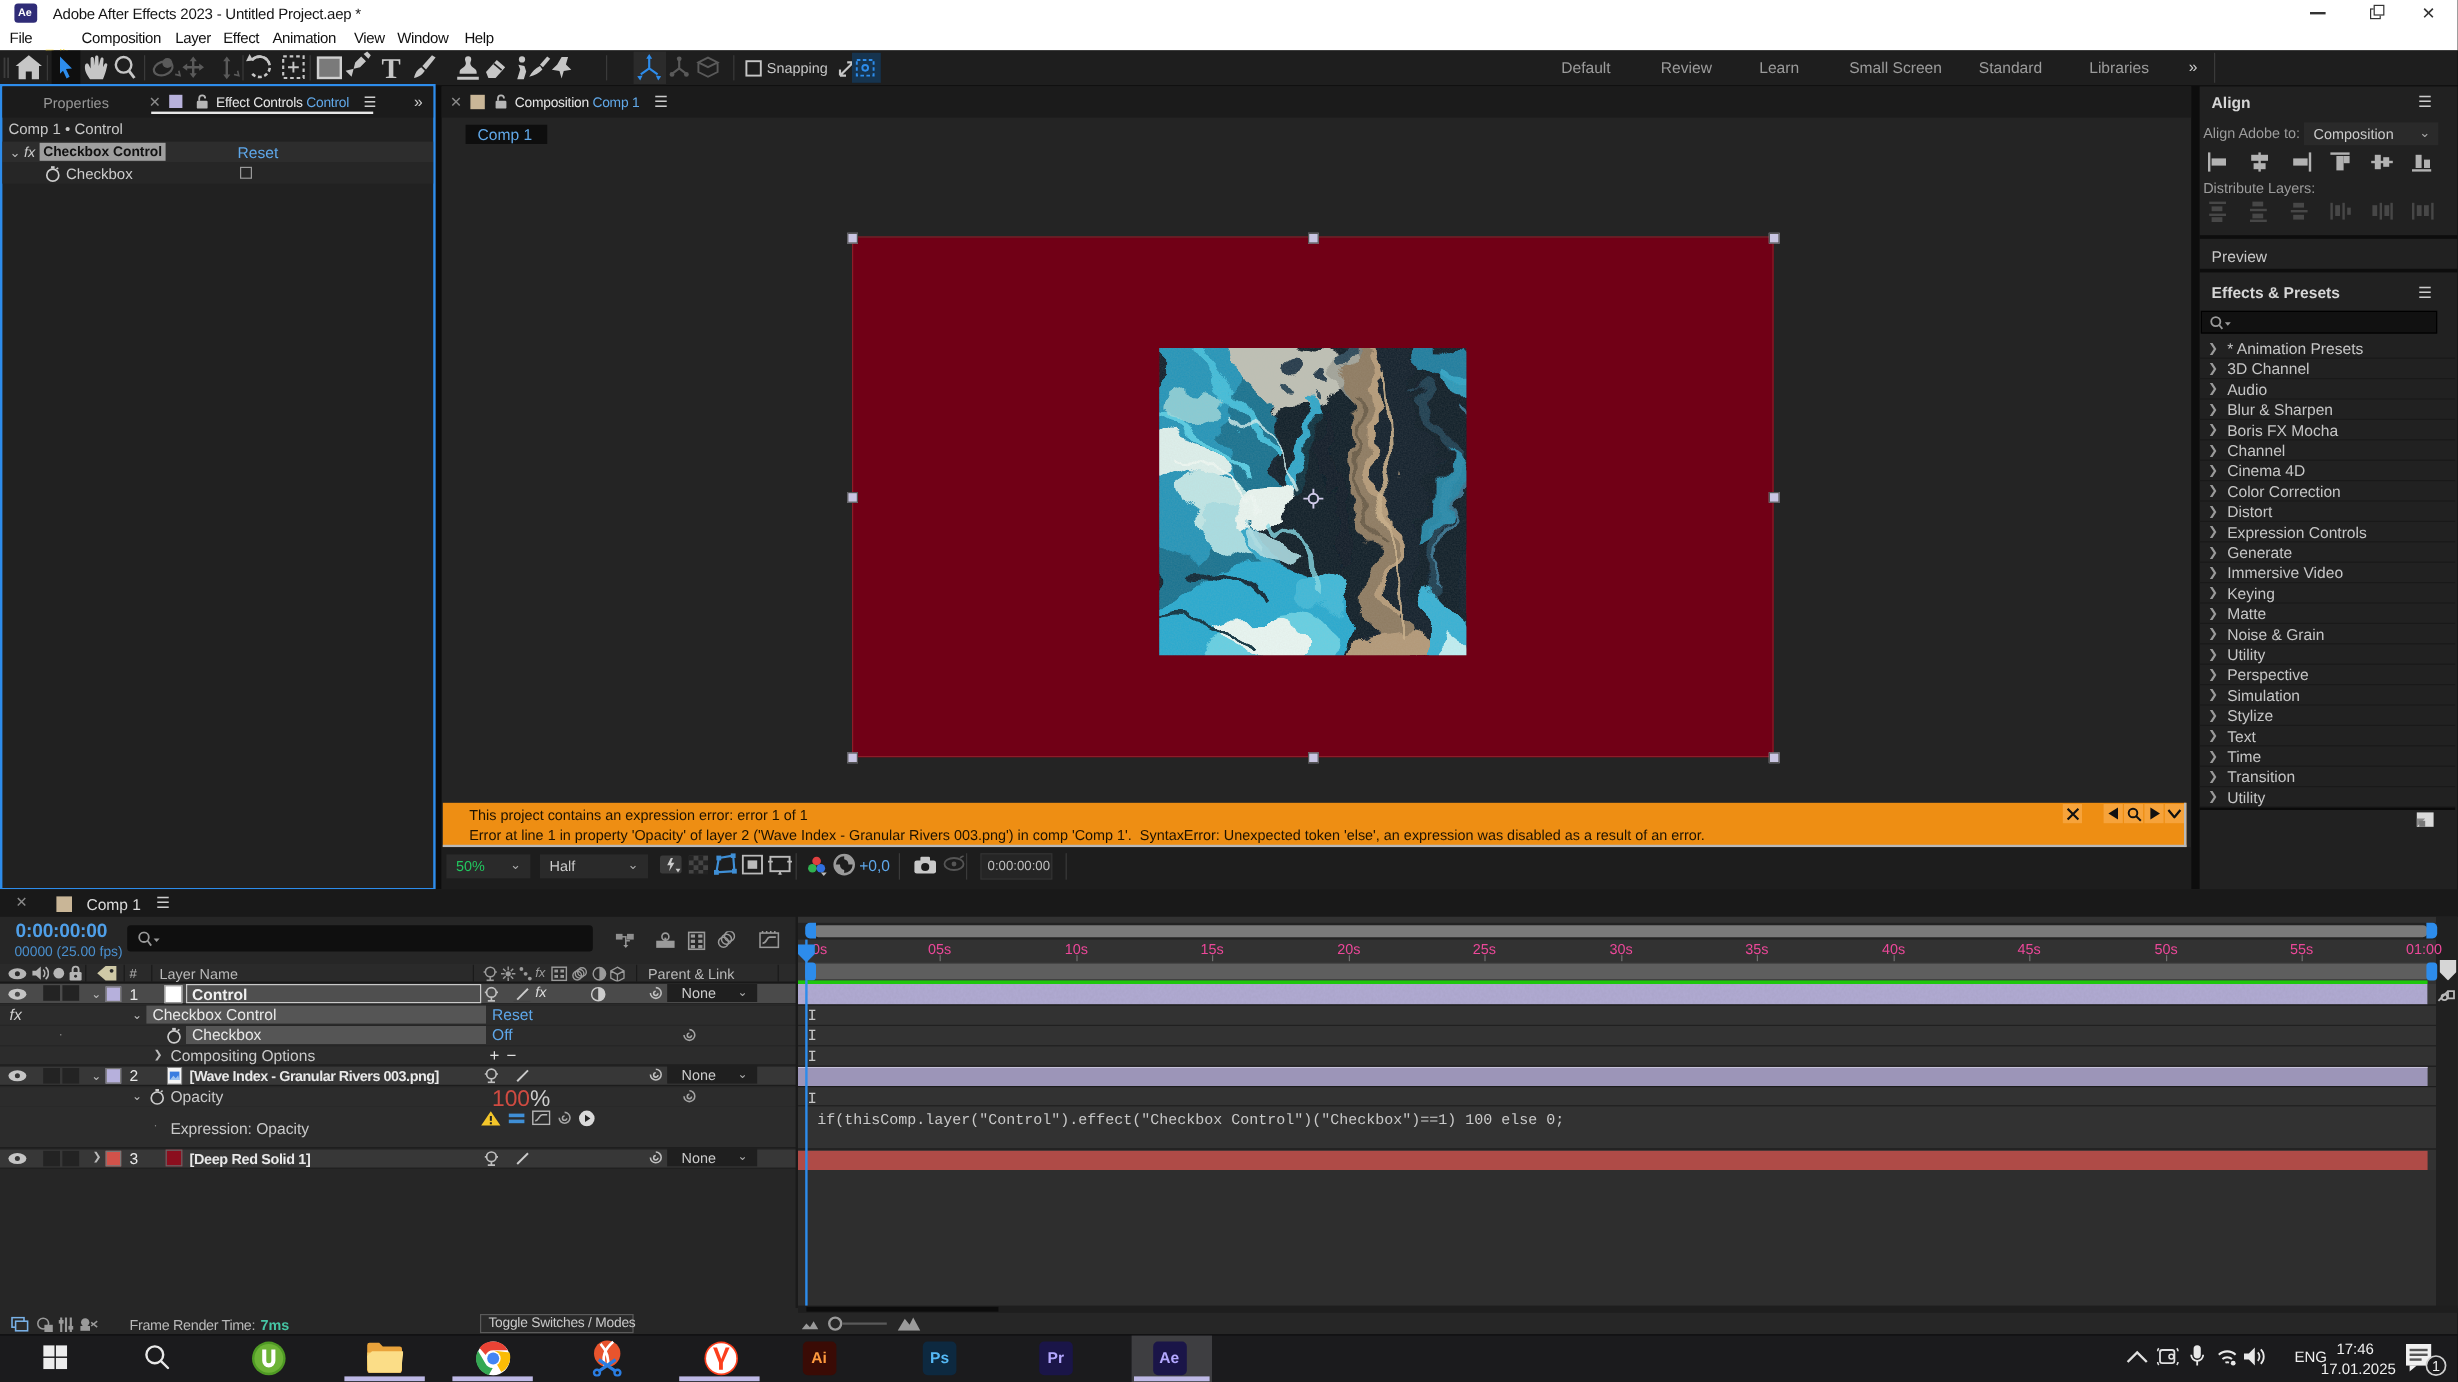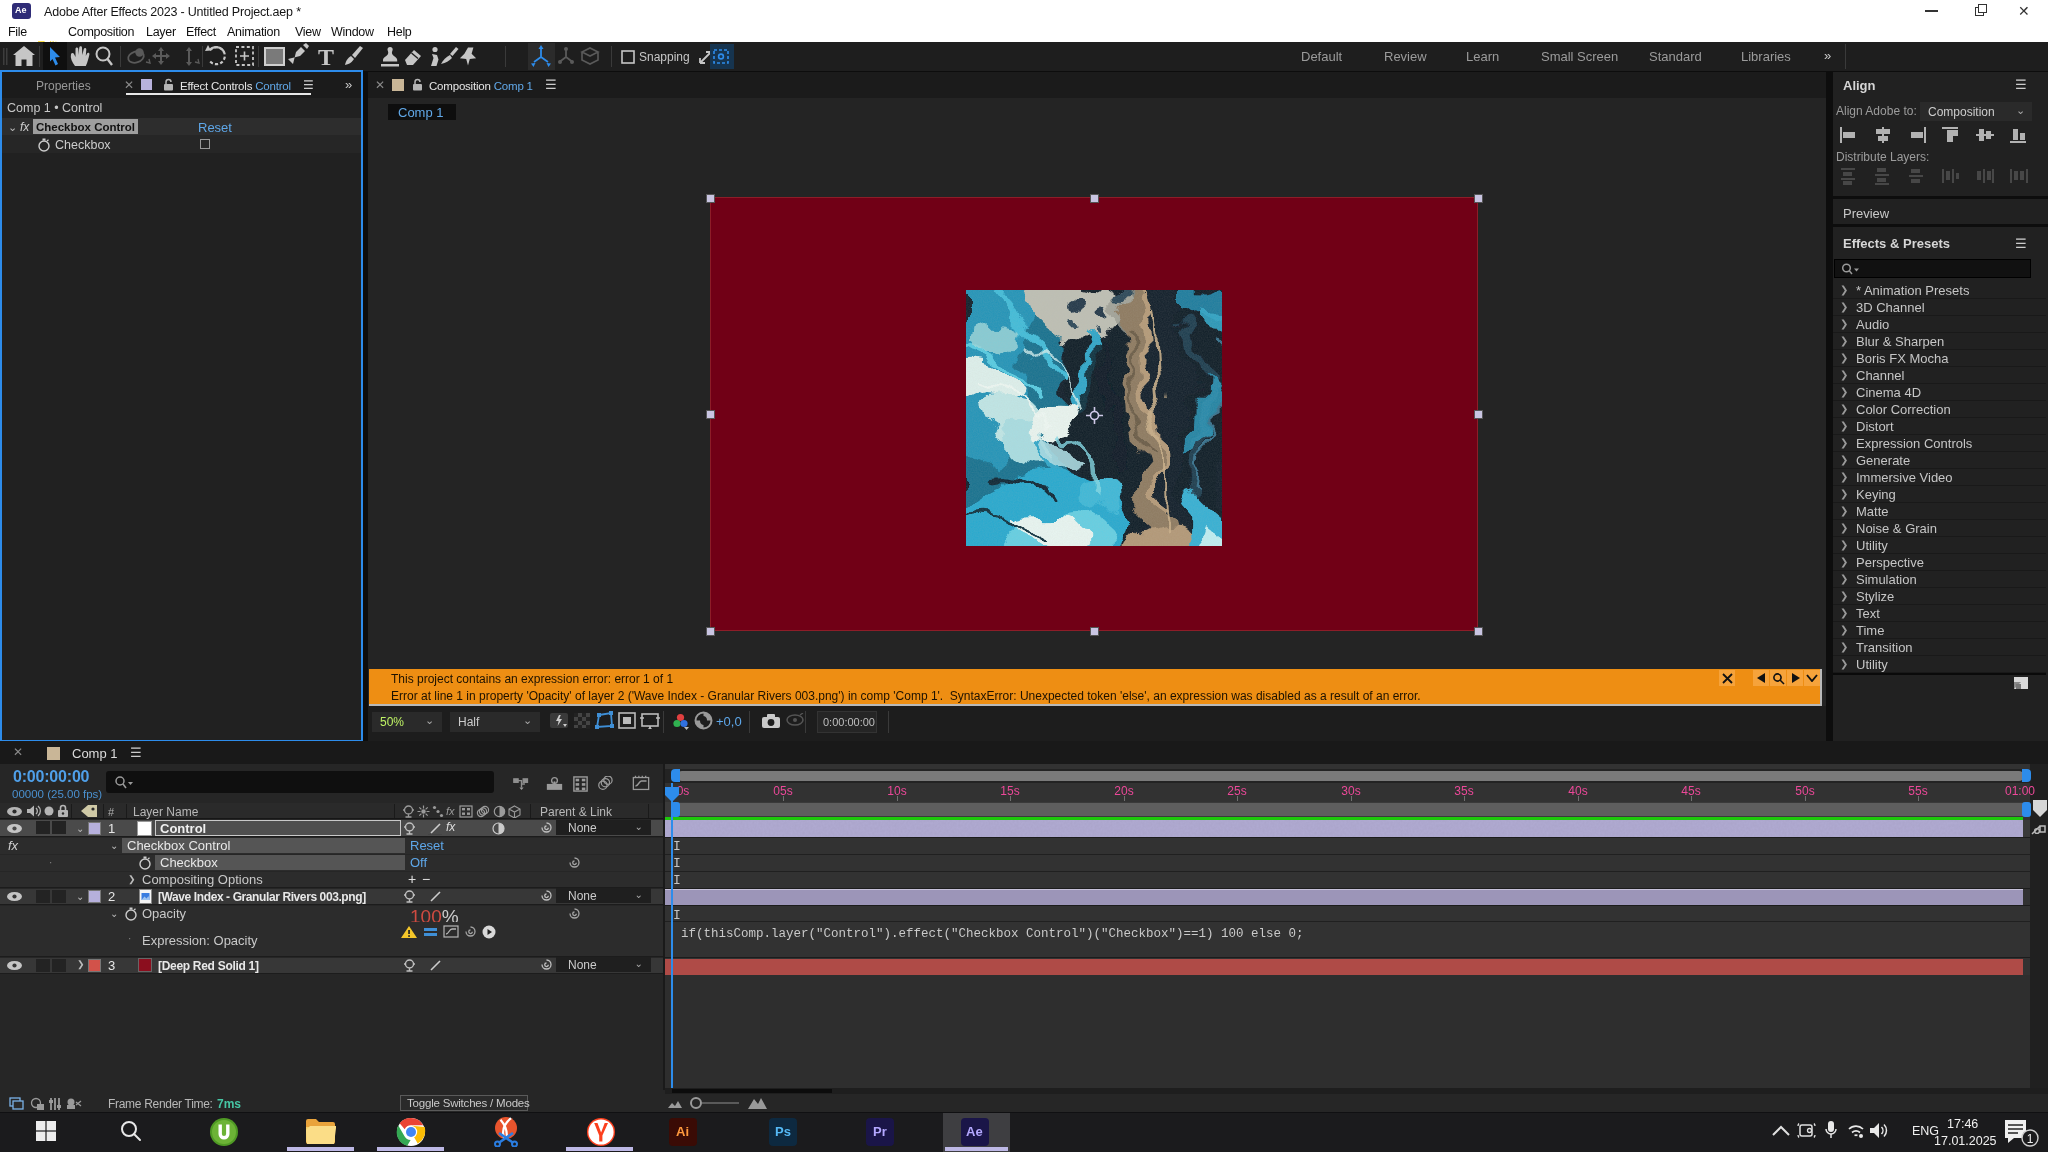--- a/index.html
+++ b/index.html
@@ -308,21 +308,21 @@
 <svg class="abs" style="left:1791px;top:672px;" width="10" height="12" viewBox="0 0 10 12">
     <path d="M1 1 V11 L9 6 Z" fill="#111"></path>
   </svg>
 <div class="abs" style="left:1804px;top:670px;width:16px;height:16px;background:#f6a33b;"></div>
 <svg class="abs" style="left:1806px;top:674px;" width="12" height="8" viewBox="0 0 12 8">
     <path d="M1 1 L6 7 L11 1" stroke="#111" stroke-width="1.9" fill="none"></path>
   </svg>
 
 <div class="abs" style="left:368px;top:706px;width:1458px;height:35px;background:#1d1d1d;"></div>
 <div class="abs" style="left:372px;top:712px;width:70px;height:20px;background:#2a2a2a;"></div>
-<div class="txt" style="left:380px;top:715px;font-size:12px;color:#bef264;">50%</div>
+<div class="txt" style="left:380px;top:715px;font-size:12px;color:#22c55e;">50%</div>
 <div class="txt" style="left:425px;top:714px;font-size:11px;color:#aaa;">⌄</div>
 <div class="abs" style="left:450px;top:712px;width:90px;height:20px;background:#2a2a2a;"></div>
 <div class="txt" style="left:458px;top:715px;font-size:12px;color:#ccc;">Half</div>
 <div class="txt" style="left:523px;top:714px;font-size:11px;color:#aaa;">⌄</div>
 <svg class="abs" style="left:549px;top:712px;" width="20" height="18" viewBox="0 0 20 18">
     <rect x="1" y="1" width="18" height="15" rx="2" fill="#3a3a3a"></rect>
     <path d="M10 3 l-3 6 h2.6 l-1 5 l4.4 -7 h-2.8 l1.6 -4 Z" fill="#ccc"></path>
     <path d="M14 12 l4 0 l-2 3 Z" fill="#ccc"></path>
   </svg>
 <svg class="abs" style="left:573px;top:712px;" width="18" height="17" viewBox="0 0 18 17">
@@ -723,21 +723,21 @@
 <div class="abs" style="left:530px;top:804px;width:1px;height:14px;background:#1a1a1a;"></div>
 <div class="txt" style="left:540px;top:805px;font-size:12px;color:#b8b8b8;">Parent &amp; Link</div>
 <div class="abs" style="left:648px;top:804px;width:1px;height:14px;background:#1a1a1a;"></div>
 
 <div id="rows">
 <style>
  .lrow { position:absolute; left:0; width:665px; }
  .eye { position:absolute; left:6px; top:3px; }
  .fbox { position:absolute; top:1px; width:14px; height:13px; background:#232323; }
  .chv { position:absolute; font-size:10px; color:#bbb; }
- .ndrop { position:absolute; left:556px; top:0px; width:95px; height:15px; background:#1f1f1f; color:#ccc; font-size:12px; padding:1px 0 0 12px; }
+ .ndrop { position:absolute; left:556px; top:0px; width:75px; height:15px; background:#1f1f1f; color:#ccc; font-size:12px; padding:1px 0 0 12px; }
  .ndrop i { position:absolute; right:8px; top:1px; font-style:normal; font-size:10px; color:#aaa; }
  .whip { position:absolute; left:540px; top:1px; width:13px; height:13px; }
 </style>
 
 <div class="lrow" style="top:820px;height:17px;background:#4a4a4a;border-bottom:1px solid #1c1c1c;">
   <svg class="eye" width="17" height="11" viewBox="0 0 17 11">
         <ellipse cx="8.5" cy="5.5" rx="7.5" ry="4.6" fill="#c5c5c5"></ellipse>
         <circle cx="8.5" cy="5.5" r="2.1" fill="#4a4a4a"></circle>
       </svg>
   <div class="fbox" style="left:36px;"></div>

